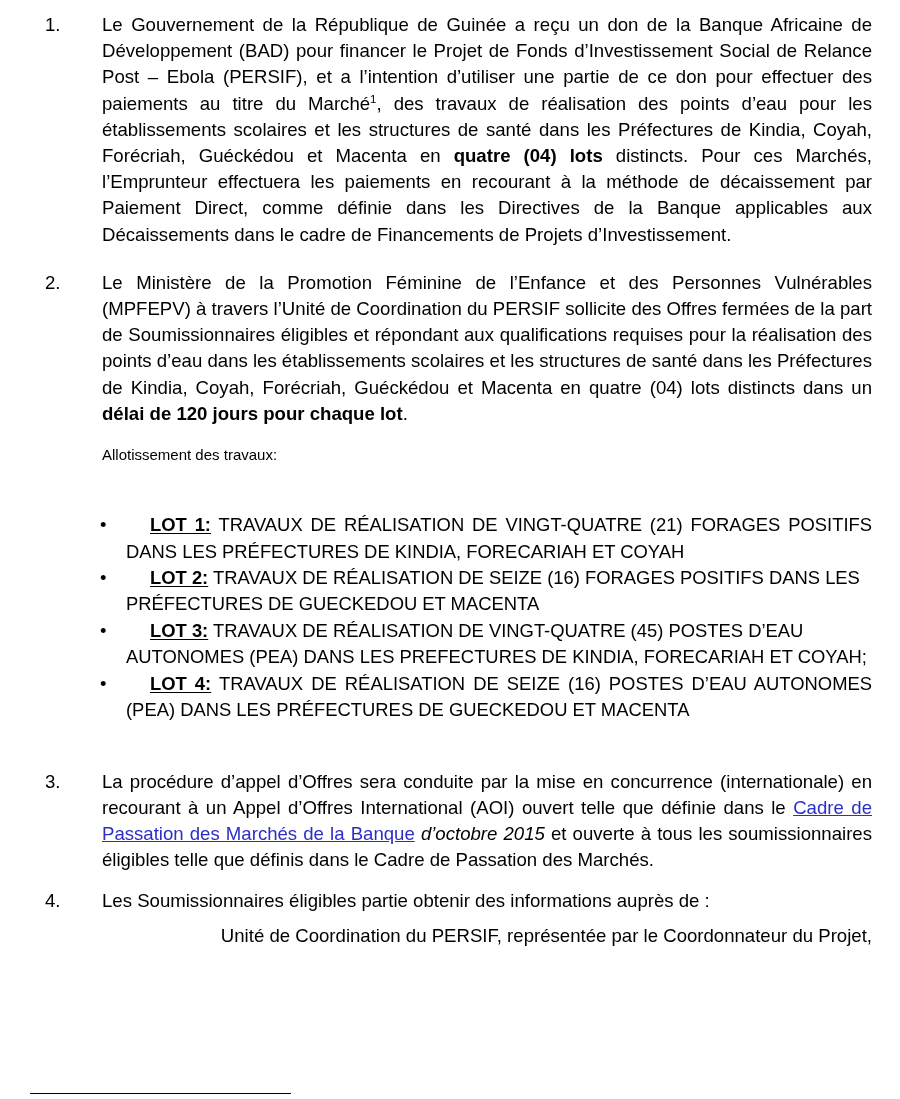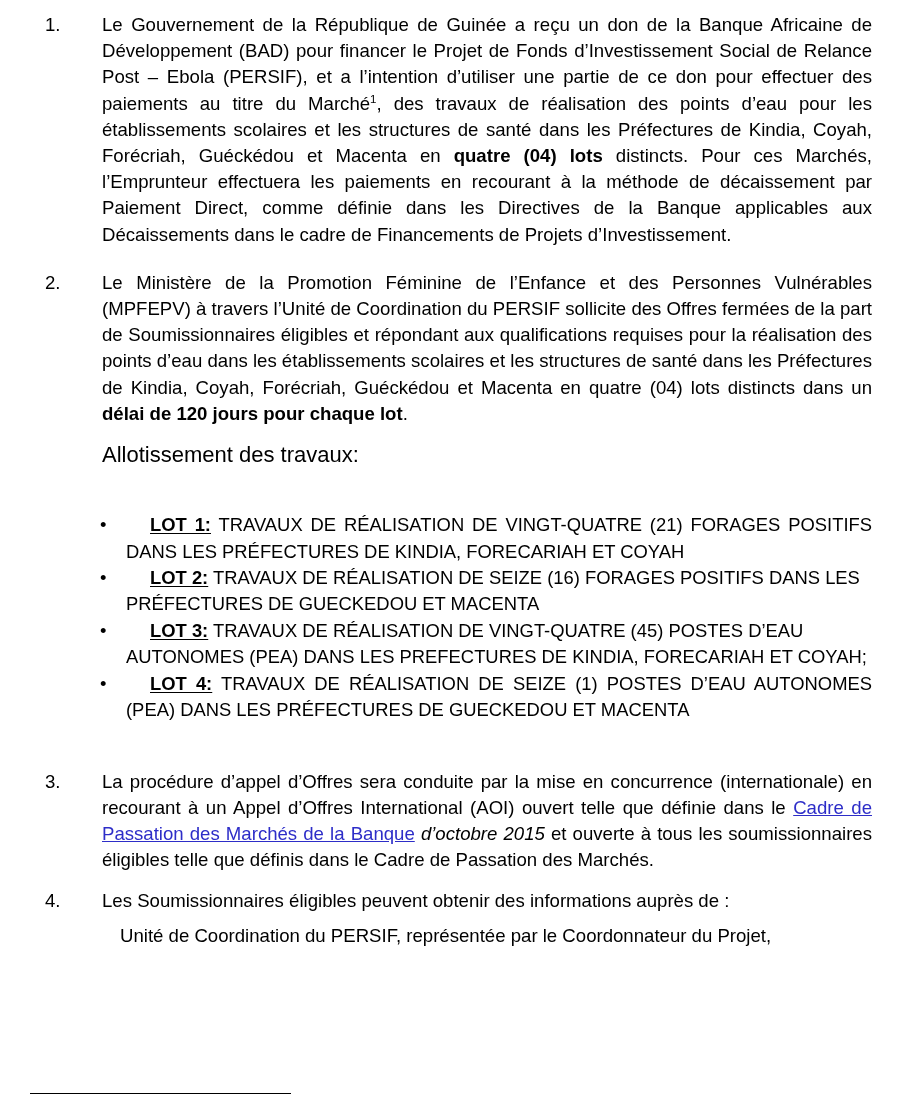--- a/index.html
+++ b/index.html
@@ -68,21 +68,21 @@
   }
 
   a.doclink {
     color: #2d2dc8;
     text-decoration: underline;
     text-underline-offset: 1px;
   }
 
   .sub-line {
     margin-left: 74px;
-    font-size: 22px;
+    font-size: 15px;
     line-height: 26.2px;
   }
 
   
   ul.lots {
     list-style: none;
     margin: 0;
     padding: 0;
   }
   ul.lots > li {
@@ -110,21 +110,21 @@
     text-underline-offset: 2px;
     margin-left: 24px;
   }
 
   
   .contact-block {
     margin-left: 92px;
     font-size: 18.6px;
     line-height: 26.4px;
   }
-  .contact-block .cline { display: block; }
+  .contact-block .cline { display: block; text-align: right; }
 
   
   .footnote-rule {
     position: absolute;
     left: 30px;
     bottom: 5px;
     width: 261px;
     height: 0;
     border-top: 1.6px solid #000000;
   }
@@ -162,36 +162,36 @@
       <li class="nojustify">
         <span class="bullet">•</span>
         <span class="lot-label">LOT 2:</span><span> TRAVAUX DE RÉALISATION DE SEIZE (16) FORAGES POSITIFS DANS LES PRÉFECTURES DE GUECKEDOU ET MACENTA</span>
       </li>
       <li class="nojustify">
         <span class="bullet">•</span>
         <span class="lot-label">LOT 3:</span><span> TRAVAUX DE RÉALISATION DE VINGT-QUATRE (45) POSTES D’EAU AUTONOMES (PEA) DANS LES PREFECTURES DE KINDIA, FORECARIAH ET COYAH;</span>
       </li>
       <li>
         <span class="bullet">•</span>
-        <span class="lot-label">LOT 4:</span><span> TRAVAUX DE RÉALISATION DE SEIZE (1) POSTES D’EAU AUTONOMES (PEA) DANS LES PRÉFECTURES DE GUECKEDOU ET MACENTA</span>
+        <span class="lot-label">LOT 4:</span><span> TRAVAUX DE RÉALISATION DE SEIZE (16) POSTES D’EAU AUTONOMES (PEA) DANS LES PRÉFECTURES DE GUECKEDOU ET MACENTA</span>
       </li>
     </ul>
 
     <div style="height:45px"></div>
 
     <li>
       <span class="marker">3.</span>
       <span class="para-text"><span>La procédure d’appel d’Offres sera conduite par la mise en concurrence (internationale) en recourant à un Appel d’Offres International (AOI) ouvert telle que définie dans le </span><a class="doclink" href="#">Cadre de Passation des Marchés de la Banque</a><span> </span><i>d’octobre 2015</i><span> et ouverte à tous les soumissionnaires éligibles telle que définis dans le Cadre de Passation des Marchés.</span></span>
     </li>
 
     <div class="gap-md"></div>
 
     <li>
       <span class="marker">4.</span>
-      <span class="para-text">Les Soumissionnaires éligibles peuvent obtenir des informations auprès de :</span>
+      <span class="para-text">Les Soumissionnaires éligibles partie obtenir des informations auprès de :</span>
     </li>
 
     <div class="gap-sm"></div>
 
     <div class="contact-block">
       <span class="cline">Unité de Coordination du PERSIF, représentée par le Coordonnateur du Projet,</span>
     </div>
 
   </ol>
 

